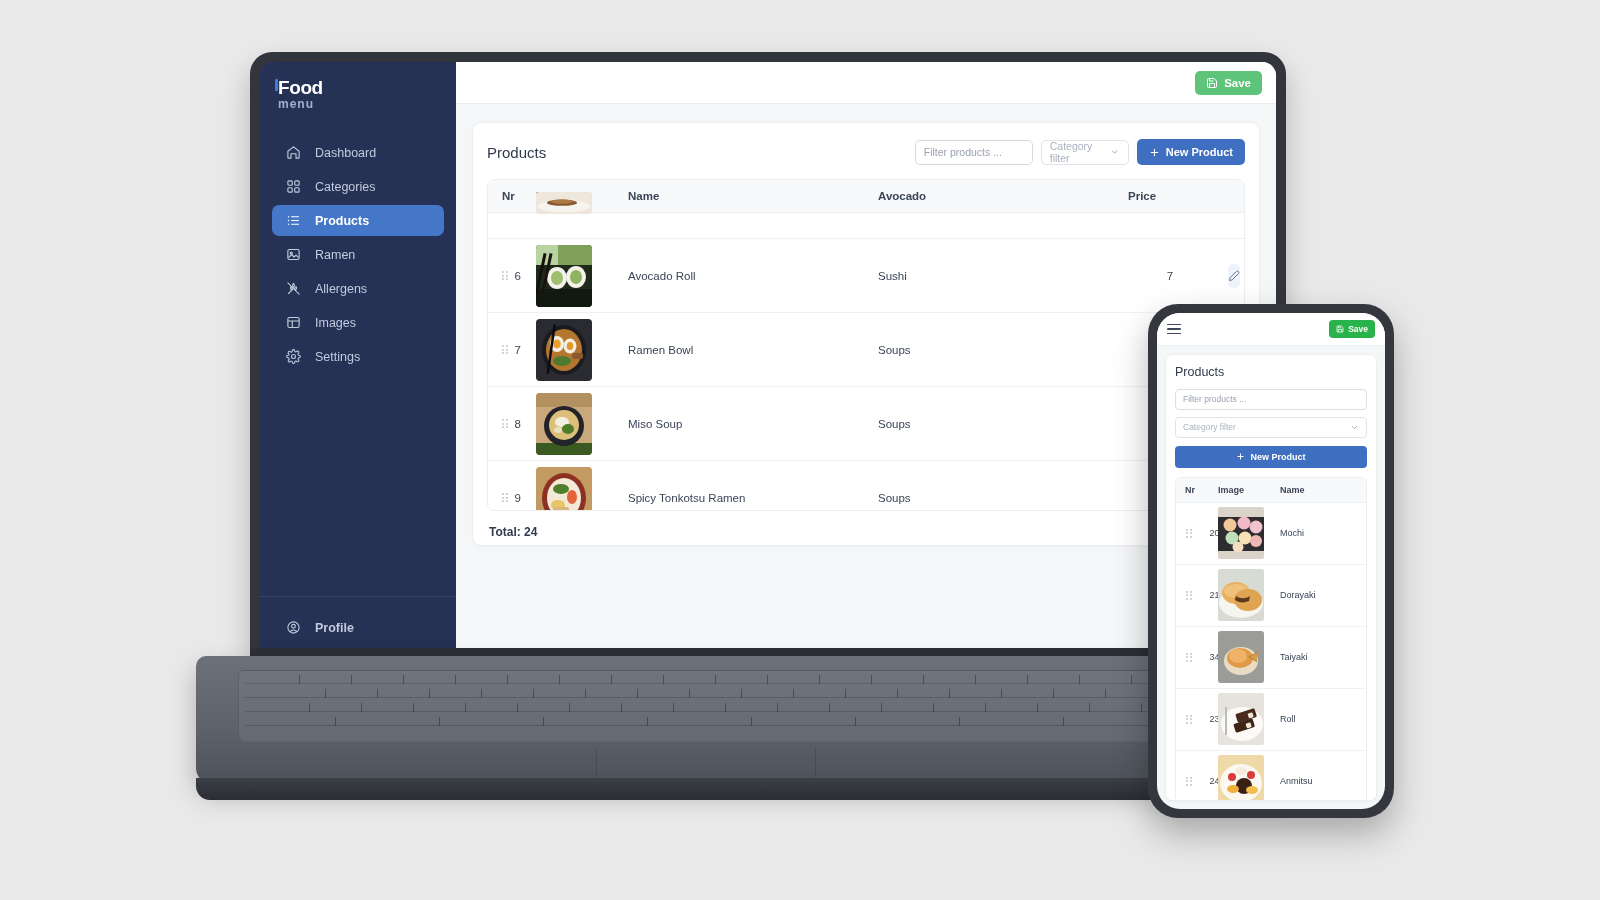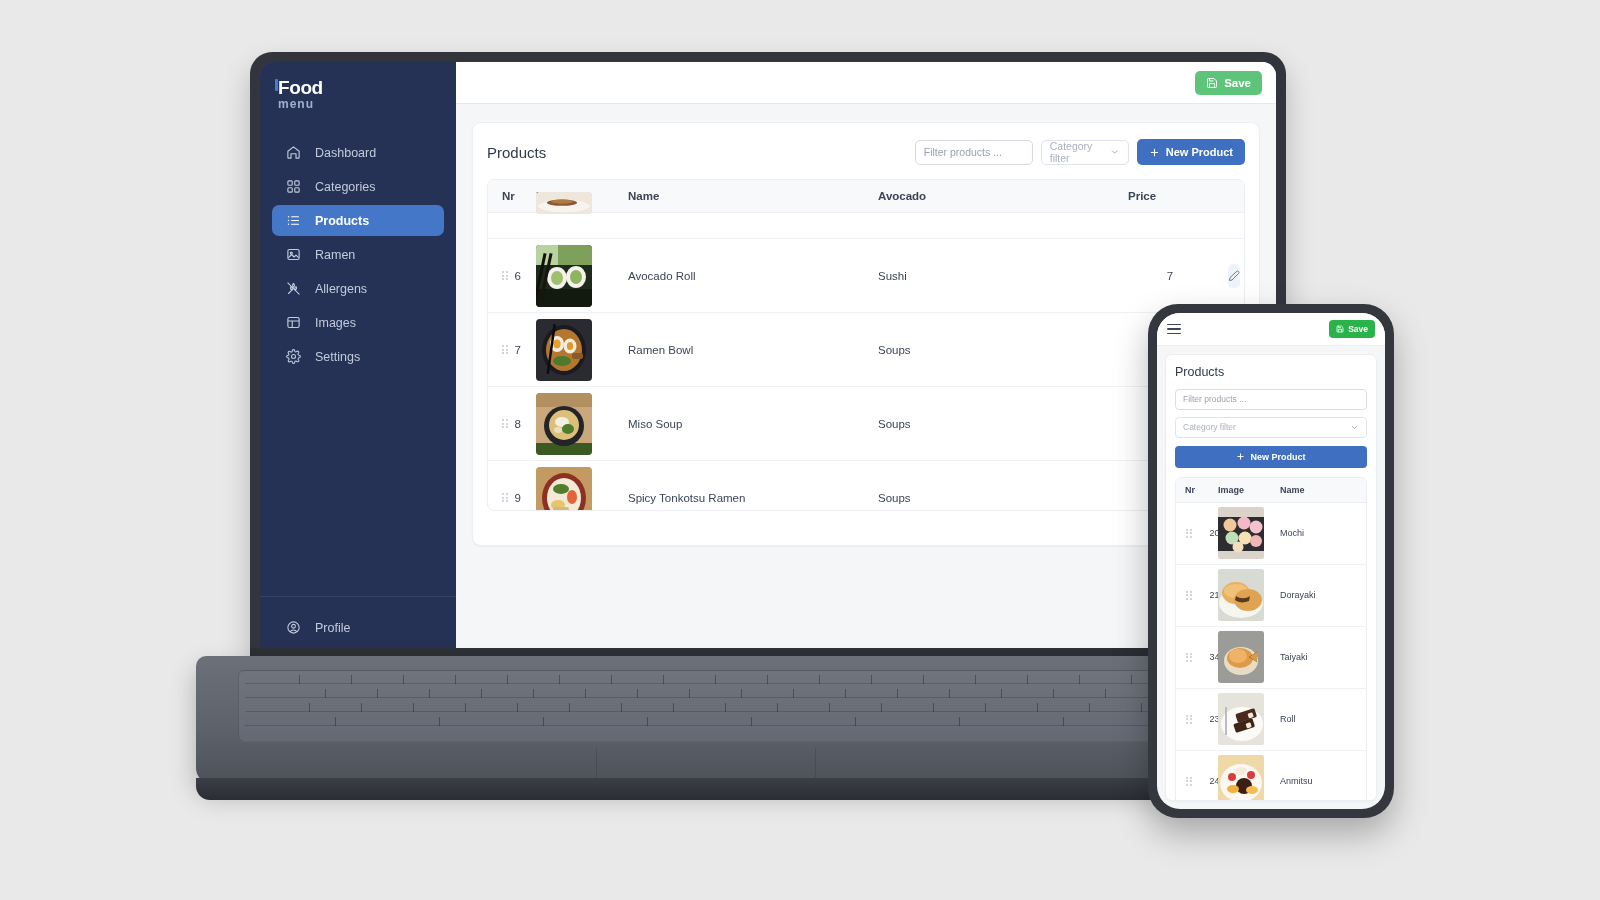--- a/index.html
+++ b/index.html
@@ -71,21 +71,21 @@
     letter-spacing: 1px; text-align: left; margin-top: 1px;
   }
   .nav { margin-top: 14px; flex: 1; }
   .nav-item {
     display: flex; align-items: center; gap: 14px;
     height: 31px; margin: 3px 12px; padding: 0 14px;
     border-radius: 7px; font-size: 12.5px; color: #c3cbdd; cursor: pointer;
   }
   .nav-item.active { background: #4577c8; color: #ffffff; font-weight: 600; }
   .nav-item svg { width: 15px; height: 15px; flex: 0 0 15px; }
-  .sidebar-bottom { border-top: 1px solid rgba(255,255,255,.09); padding: 12px 0 18px; }
+  .sidebar-bottom { border-top: 1px solid rgba(255,255,255,.09); padding: 12px 0 18px; font-weight: bold; }
 
   
   .main { flex: 1; display: flex; flex-direction: column; background: #f5f6f8; min-width: 0; }
   .topbar {
     height: 42px; background: #fff; border-bottom: 1px solid #e8eaee;
     display: flex; align-items: center; justify-content: flex-end; padding: 0 14px;
   }
   .btn-save {
     display: inline-flex; align-items: center; gap: 6px;
     background: #5ec47a; color: #fff; border: none; border-radius: 5px;
@@ -518,20 +518,21 @@
                       <td>Spicy Tonkotsu Ramen</td>
                       <td>Soups</td>
                       <td style="text-align:center">14</td>
                       <td></td>
                     </tr>
 
                   </tbody>
                 </table>
               </div>
 
+              <div class="total">Total: 24</div>
             </div>
           </div>
 
         </section>
 
       </div>
     </div>
 
     <div class="laptop-hinge"></div>
     <div class="laptop-deck">

